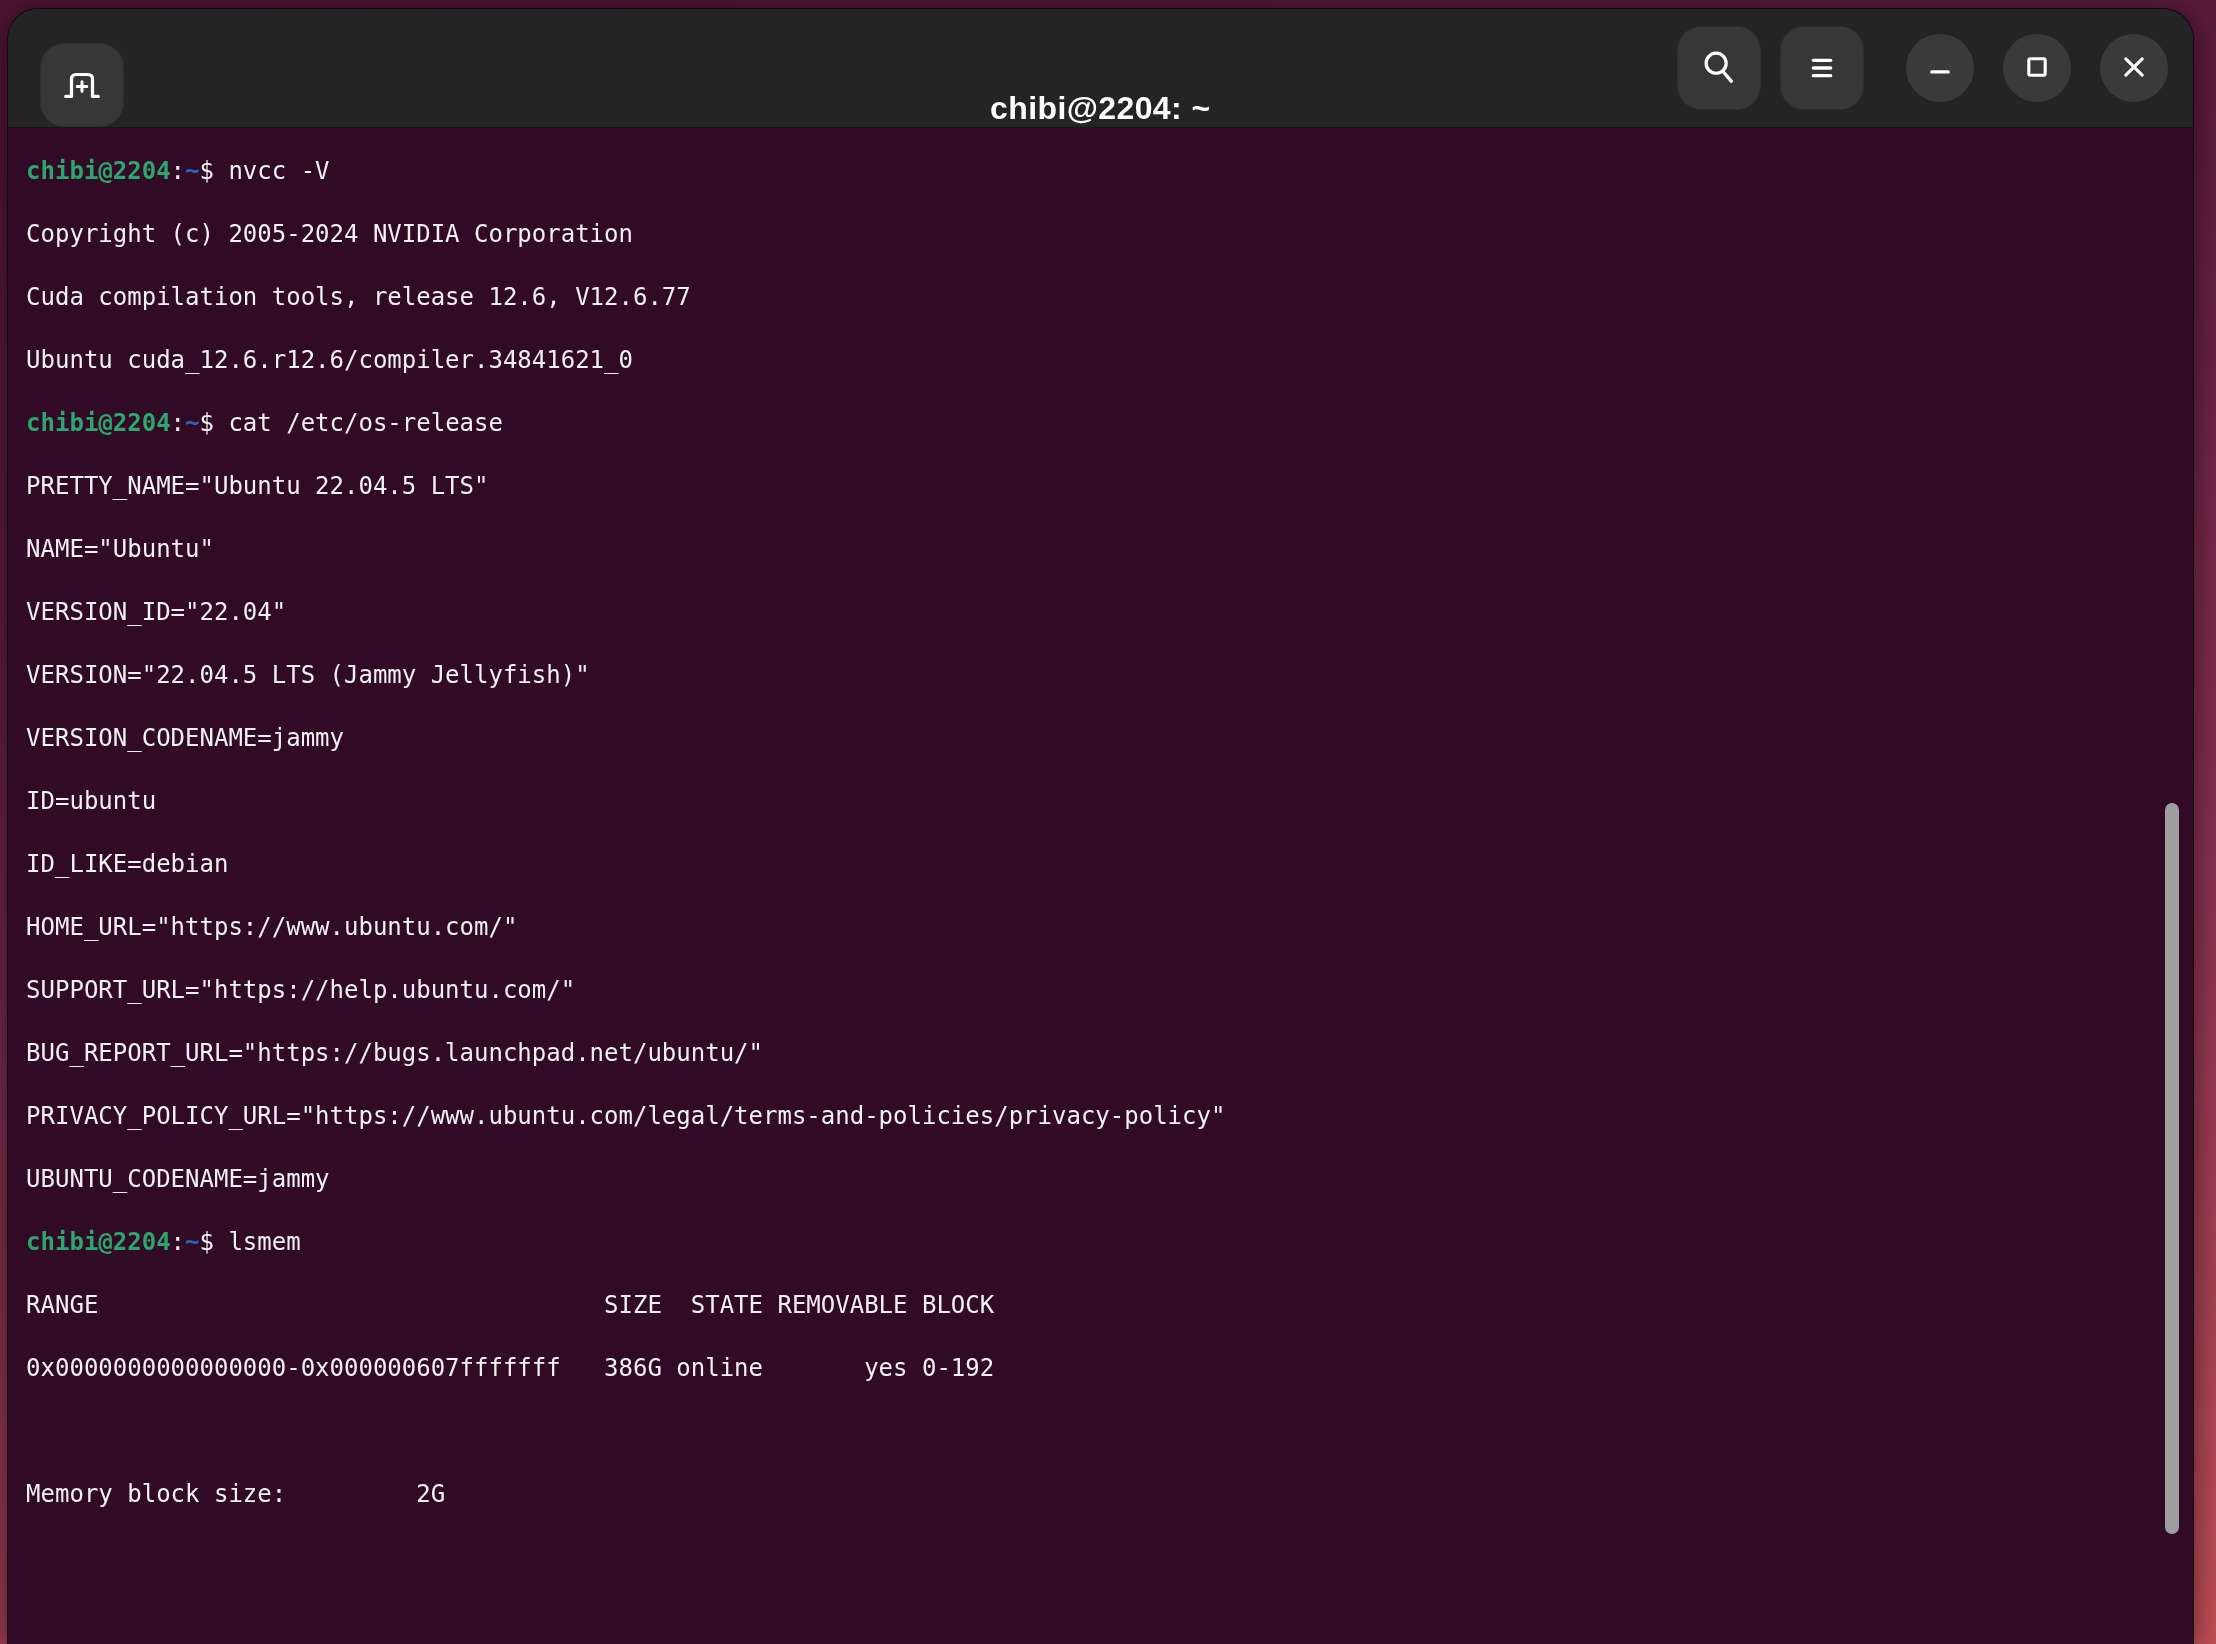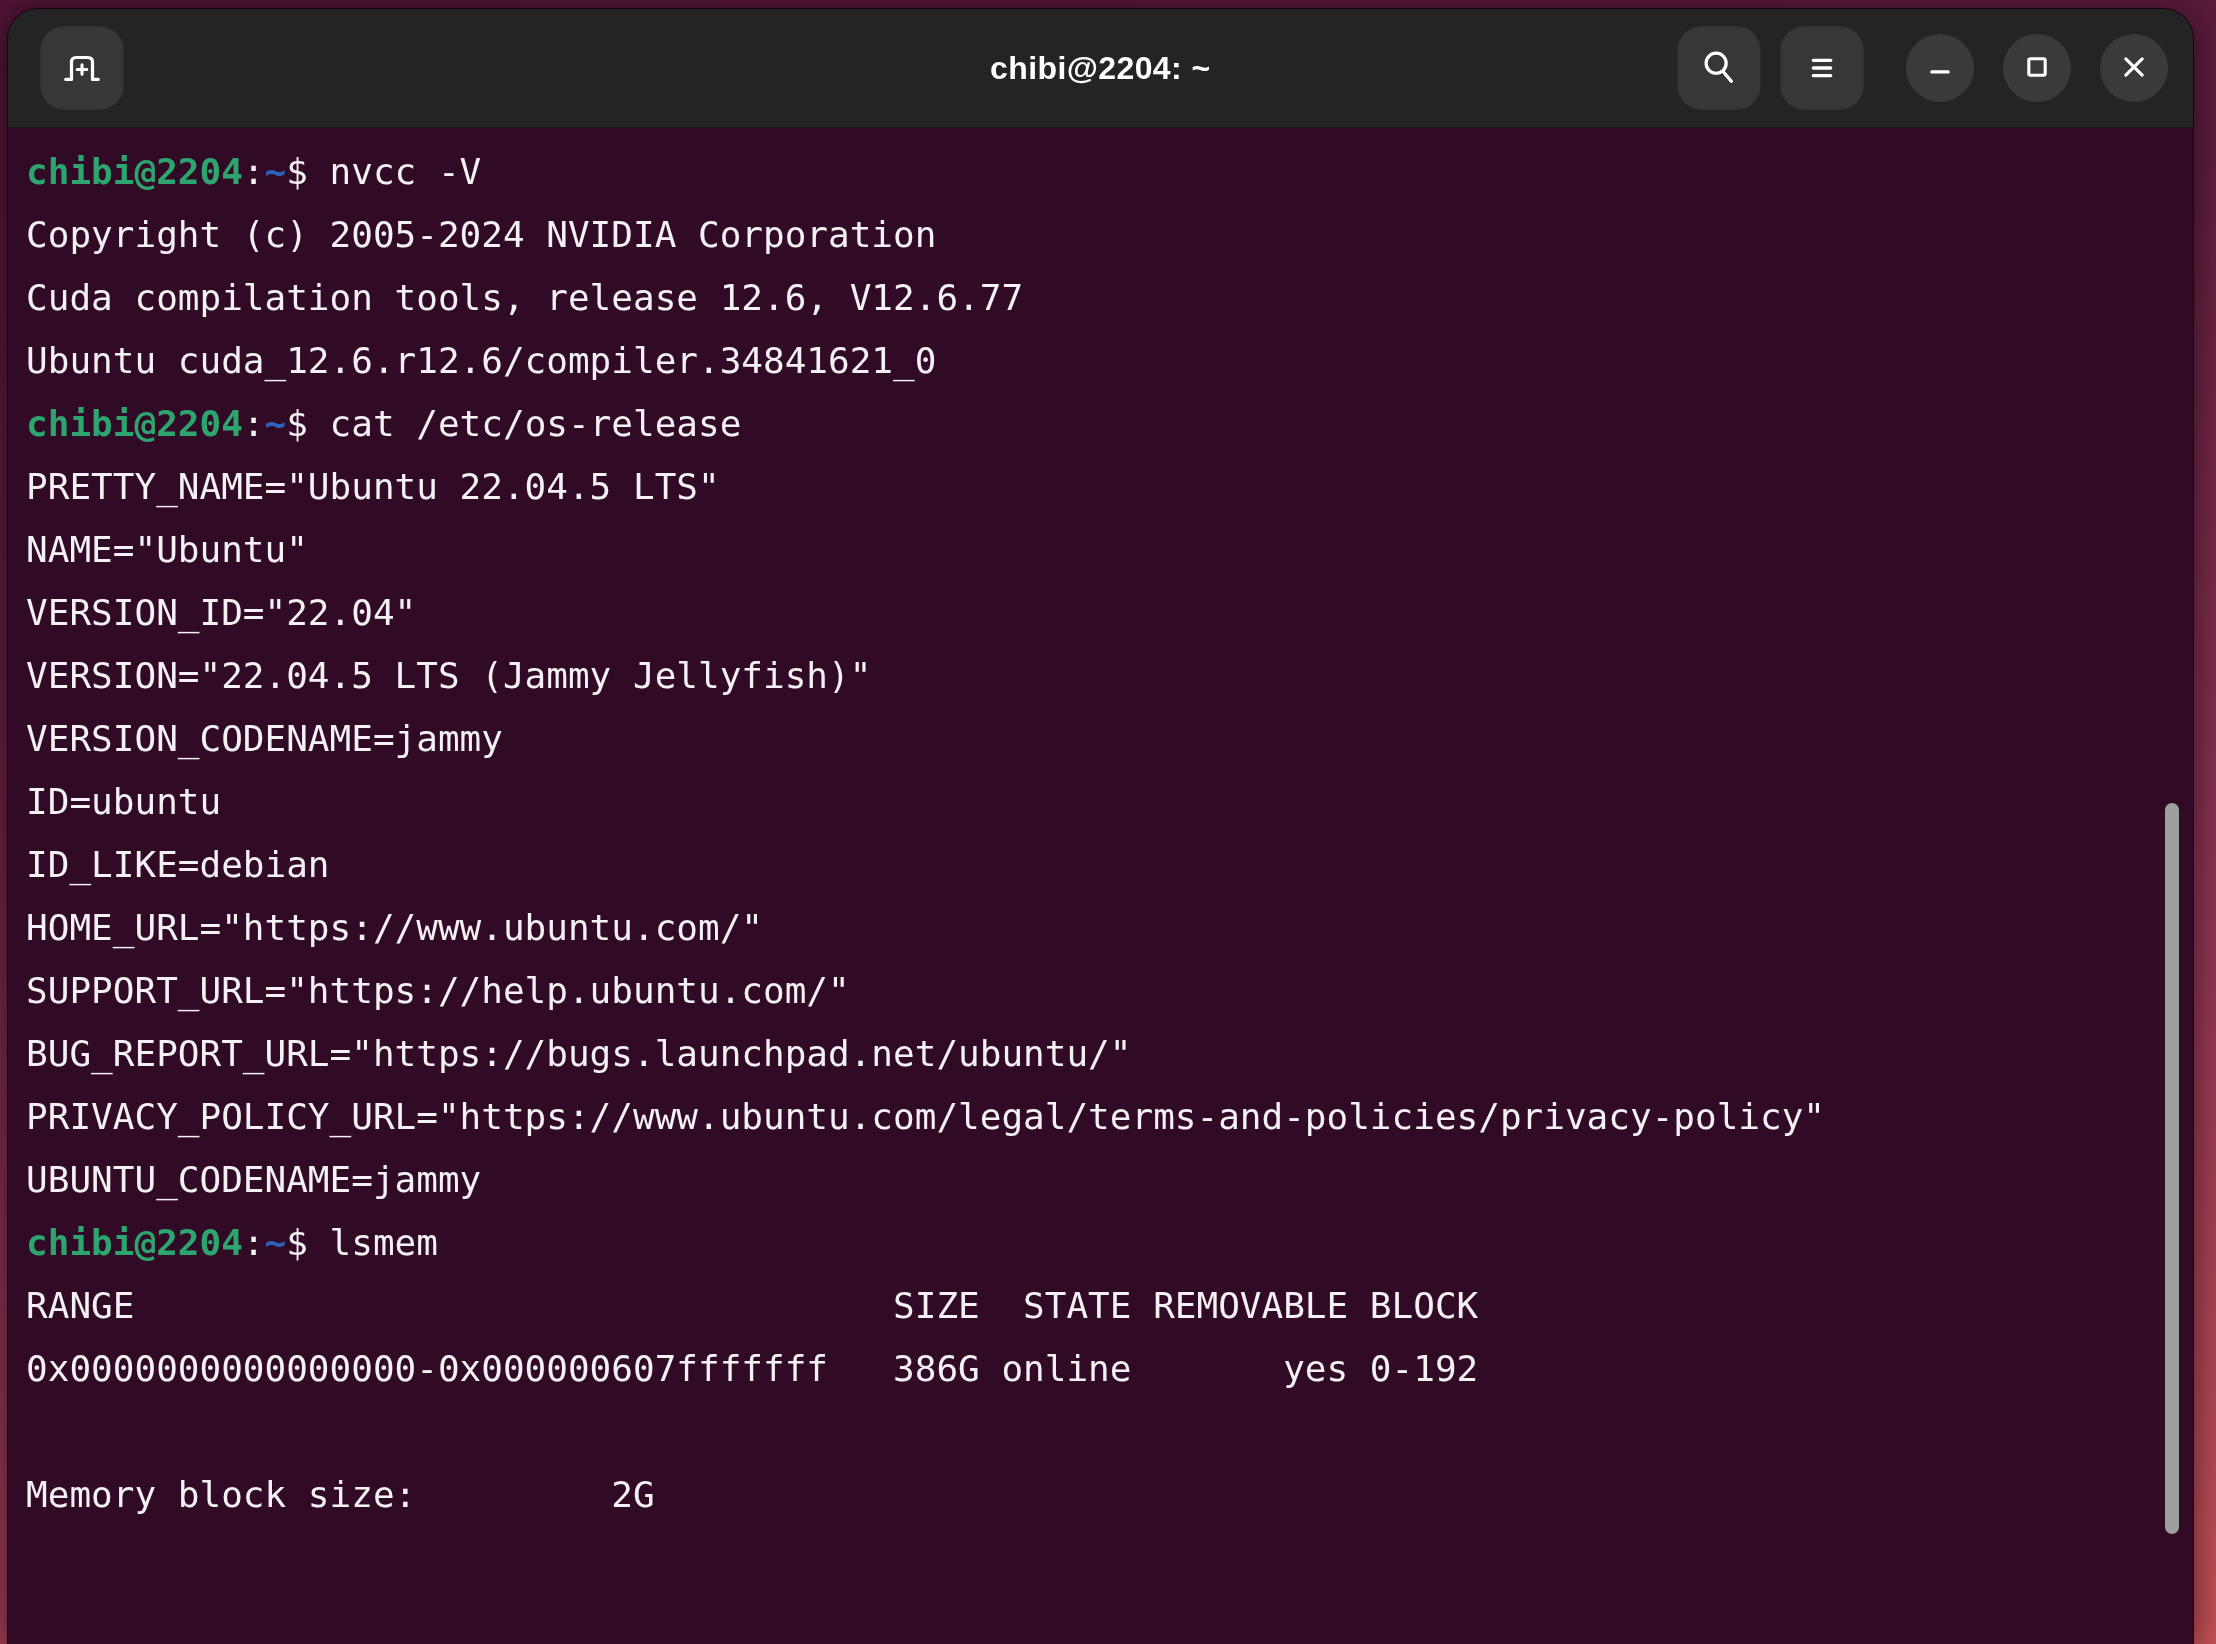--- a/index.html
+++ b/index.html
@@ -29,21 +29,21 @@
   }
 
   
   .titlebar {
     height: 119px;
     flex: 0 0 119px;
     background: var(--titlebar);
     border-bottom: 0.8px solid #171717;
     position: relative;
     display: flex;
-    align-items: center;
+    align-items: flex-end;
   }
   .titlebar-title {
     position: absolute;
     left: 0; right: 0;
     text-align: center;
     color: #ffffff;
     font-size: 32px;
     font-weight: 700;
     letter-spacing: 0.4px;
     pointer-events: none;
@@ -79,21 +79,21 @@
   .gap24 { margin-right: 19.4px; }
   .gap52 { margin-right: 42px; }
   .gap36 { margin-right: 29px; }
 
   
   .terminal {
     flex: 1 1 auto;
     position: relative;
     padding: 12px 0 0 18.6px;
     font-family: "DejaVu Sans Mono", monospace;
-    font-size: 36px;
+    font-size: 24px;
     line-height: 63px;
     color: var(--fg);
     overflow: hidden;
   }
   .term-line {
     white-space: pre;
     height: 63px;
   }
   .seg-w { color: var(--fg); }
   .seg-g { color: var(--green); font-weight: 700; }

